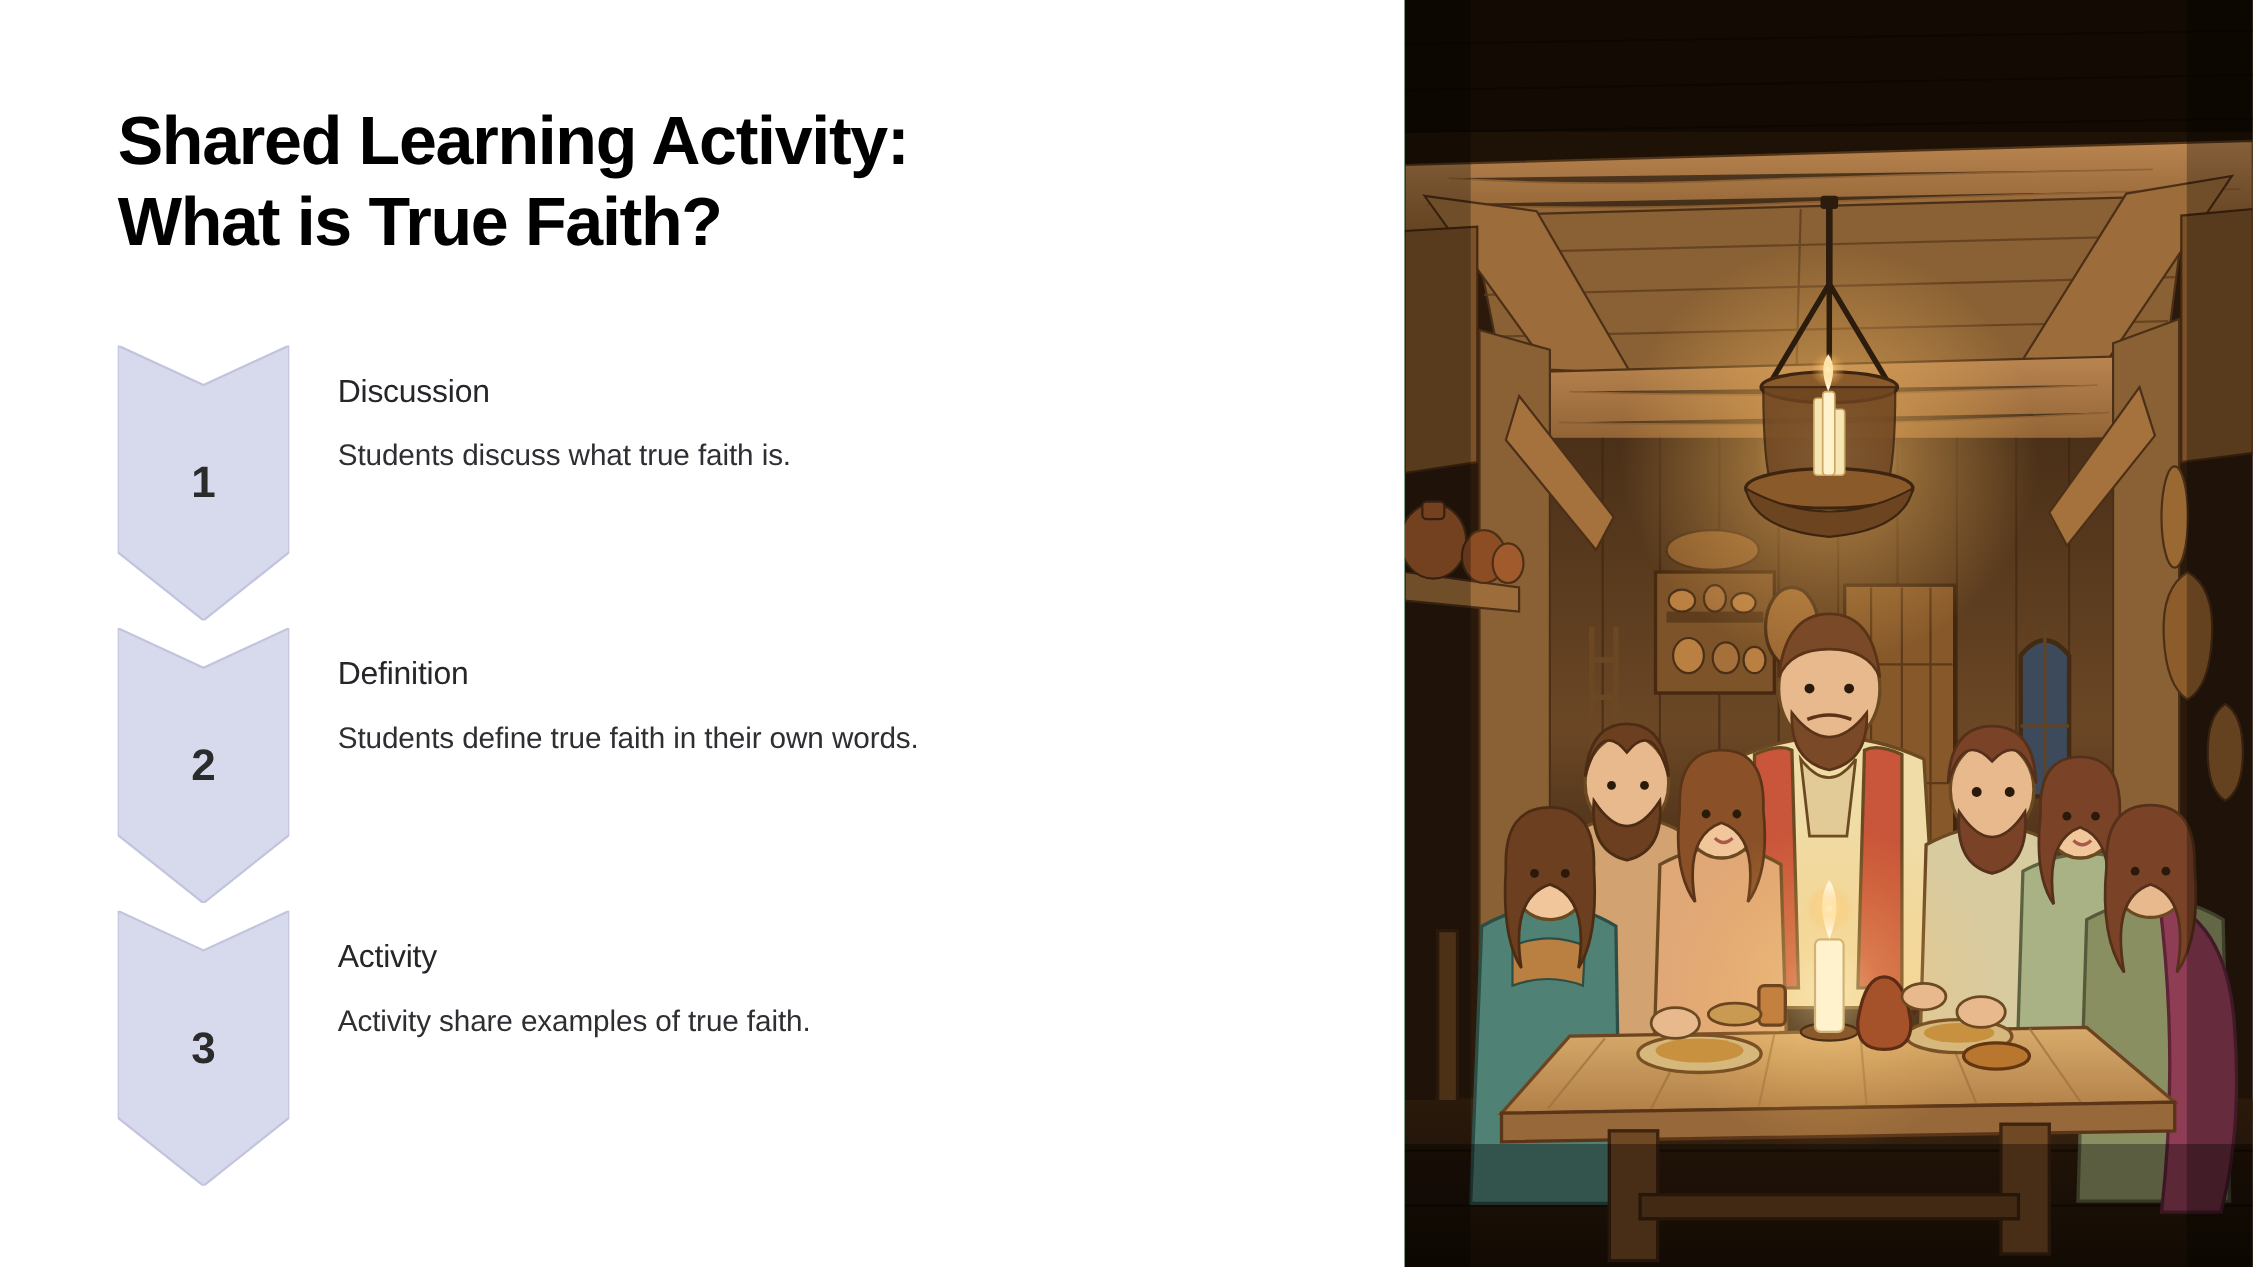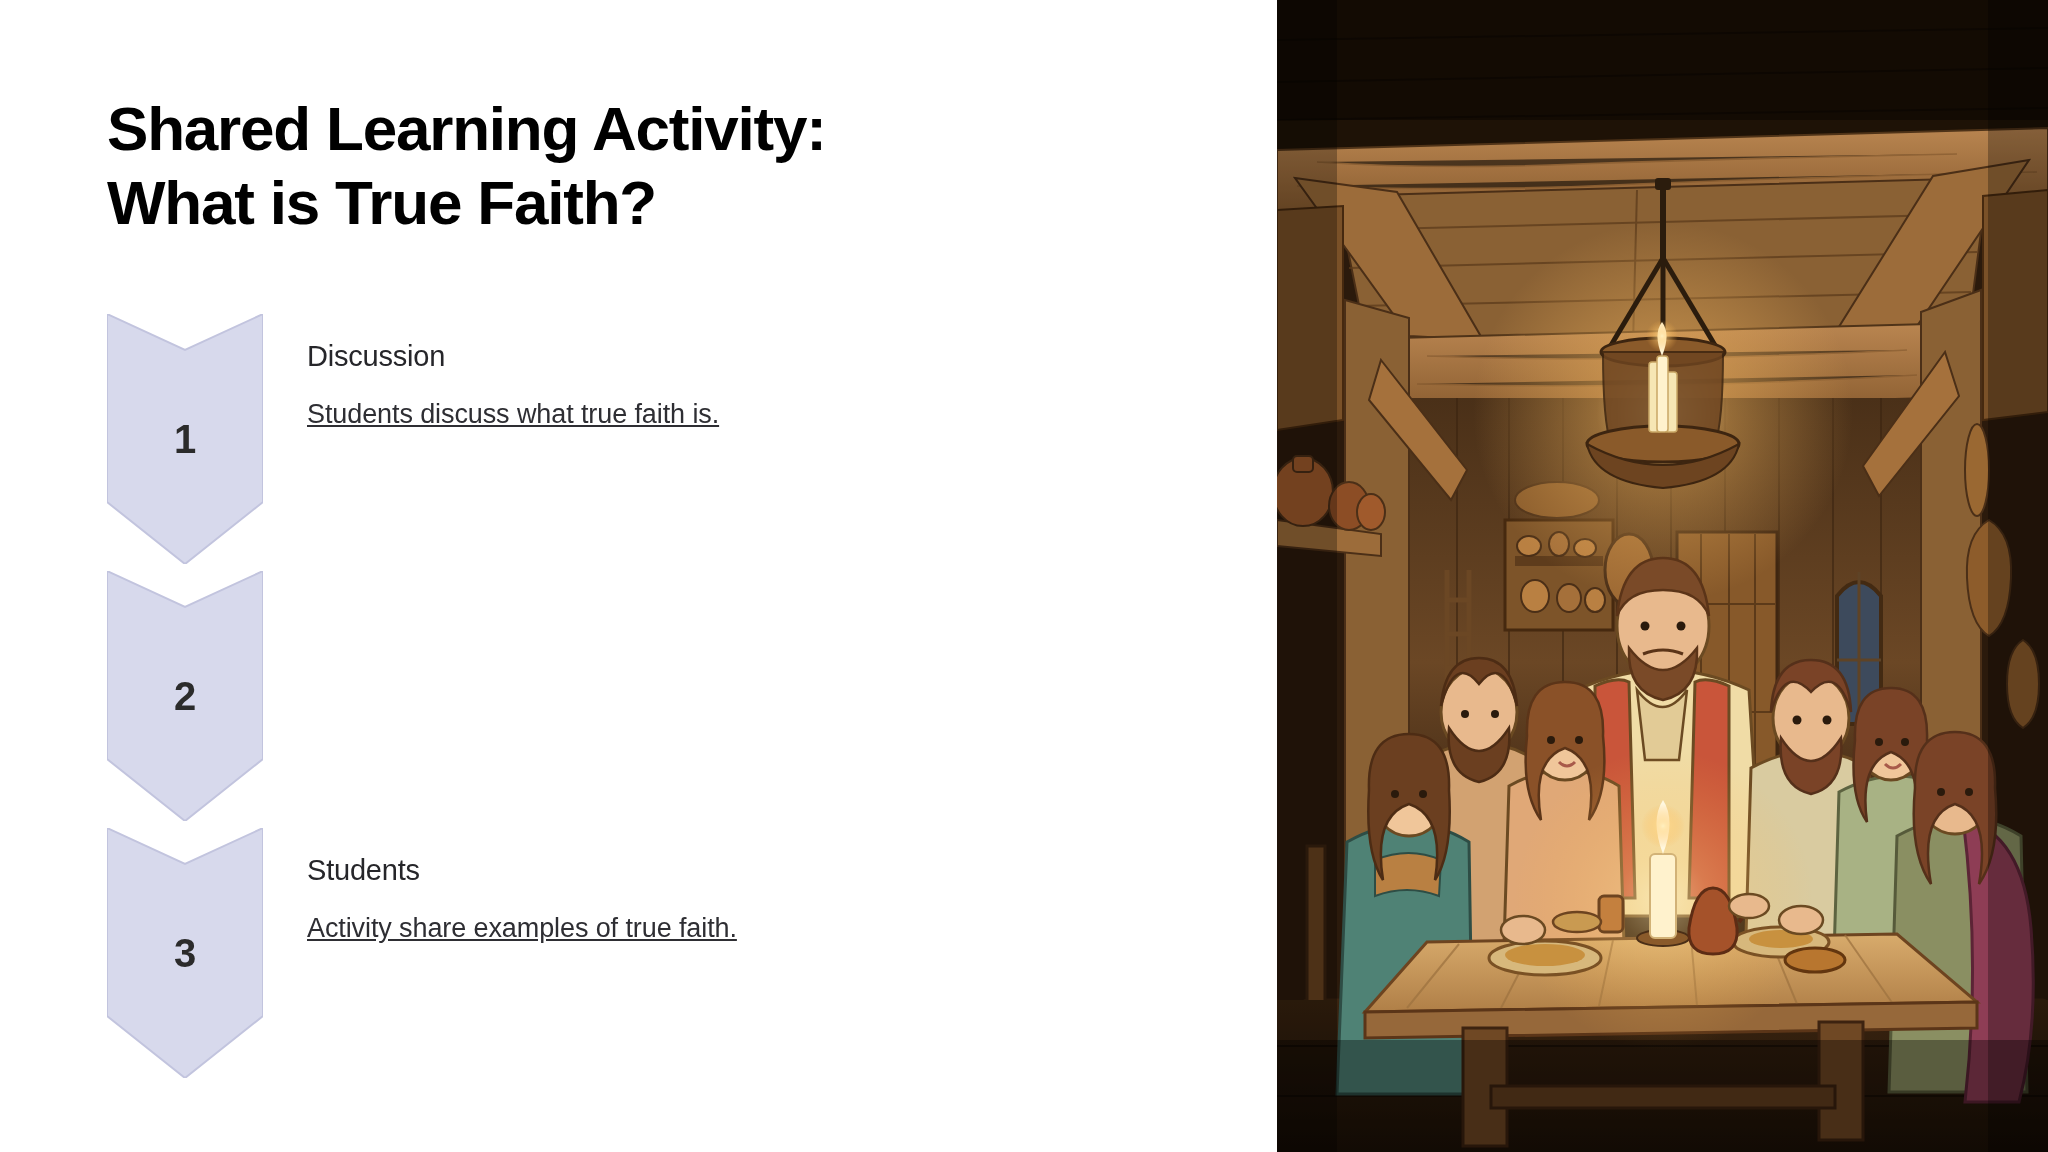--- a/index.html
+++ b/index.html
@@ -86,21 +86,20 @@
     font-weight:400;
     color:#26262a;
     letter-spacing:-0.2px;
     margin-bottom:26px;
   }
   .step-desc{
     font-size:27px;
     font-weight:400;
     color:#2e2e33;
     letter-spacing:-0.1px;
-    text-decoration:underline;
   }
 
   
   .image-pane{
     position:relative;
     width:771px; height:1152px;
     flex:0 0 771px;
     overflow:hidden;
     background:#1a0f08;
   }
@@ -132,31 +131,35 @@
         </div>
       </div>
 
       <div class="step">
         <div class="chevron">
           <svg viewBox="0 0 156 250" xmlns="http://www.w3.org/2000/svg">
             <polygon points="0,0 78,36 156,0 156,188 78,250 0,188" fill="#d7d9ec" stroke="#c2c4de" stroke-width="2"></polygon>
           </svg>
         </div>
         <div class="chevron-number">2</div>
+        <div class="step-text">
+          <div class="step-heading">Definition</div>
+          <div class="step-desc">Students define true faith in their own words.</div>
+        </div>
       </div>
 
       <div class="step">
         <div class="chevron">
           <svg viewBox="0 0 156 250" xmlns="http://www.w3.org/2000/svg">
             <polygon points="0,0 78,36 156,0 156,188 78,250 0,188" fill="#d7d9ec" stroke="#c2c4de" stroke-width="2"></polygon>
           </svg>
         </div>
         <div class="chevron-number">3</div>
         <div class="step-text">
-          <div class="step-heading">Students</div>
+          <div class="step-heading">Activity</div>
           <div class="step-desc">Activity share examples of true faith.</div>
         </div>
       </div>
 
     </div>
   </div>
 
   <div class="image-pane">
     <div class="illustration">
       <svg viewBox="0 0 771 1152" xmlns="http://www.w3.org/2000/svg" aria-hidden="true">

